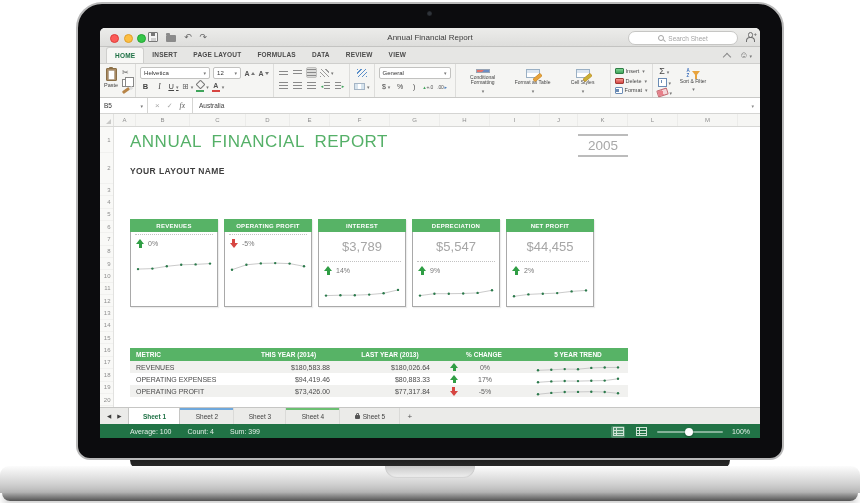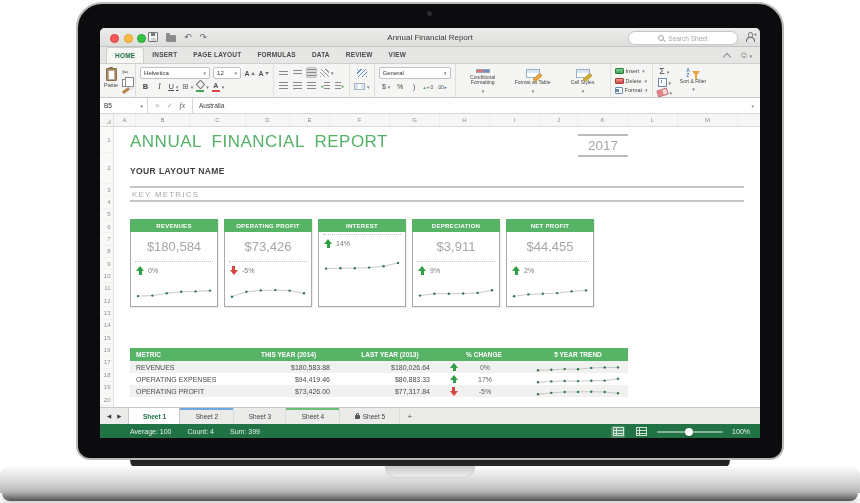--- a/index.html
+++ b/index.html
@@ -468,86 +468,84 @@
           <div class="rownum" style="height: 12.35px;">14</div>
           <div class="rownum" style="height: 12.35px;">15</div>
           <div class="rownum" style="height: 12.35px;">16</div>
           <div class="rownum" style="height: 12.35px;">17</div>
           <div class="rownum" style="height: 12.35px;">18</div>
           <div class="rownum" style="height: 12.35px;">19</div>
           <div class="rownum" style="height: 12.35px;">20</div>
         </div>
       <div class="sheet">
         <div class="rep-title">ANNUAL FINANCIAL REPORT</div>
-        <div class="rep-year">2017</div>
+        <div class="rep-year">2005</div>
         <div class="rep-company">YOUR LAYOUT NAME</div>
-        <div class="section-head sh-key">KEY METRICS</div>
         <div class="cards" id="cards">
             <div class="kcard">
               <div class="khead">REVENUES</div>
-              <div class="kval">$180,584</div>
               <div class="ksep"></div>
               <div class="kchange">
                 <span class="blockarrow"></span>
                 <span>0%</span>
               </div>
               <div class="kspark">
                 <svg viewBox="0 0 78 24" width="78" height="24">
                   <polyline points="3.0,19.1 17.4,18.6 31.8,16.3 46.2,14.8 60.6,14.4 75.0,13.6" fill="none" stroke="#c4c4c4" stroke-width="0.9"></polyline>
                   <circle cx="3.0" cy="19.1" r="1.2" fill="#2b7a4b"></circle>
                   <circle cx="17.4" cy="18.6" r="1.2" fill="#2b7a4b"></circle>
                   <circle cx="31.8" cy="16.3" r="1.2" fill="#2b7a4b"></circle>
                   <circle cx="46.2" cy="14.8" r="1.2" fill="#2b7a4b"></circle>
                   <circle cx="60.6" cy="14.4" r="1.2" fill="#2b7a4b"></circle>
                   <circle cx="75.0" cy="13.6" r="1.2" fill="#2b7a4b"></circle>
                 </svg>
               </div>
             </div>
             <div class="kcard">
               <div class="khead">OPERATING PROFIT</div>
-              <div class="kval">$73,426</div>
               <div class="ksep"></div>
               <div class="kchange">
                 <span class="blockarrow down"></span>
                 <span>-5%</span>
               </div>
               <div class="kspark">
                 <svg viewBox="0 0 78 24" width="78" height="24">
                   <polyline points="3.0,19.7 17.4,14.8 31.8,13.4 46.2,13.1 60.6,13.6 75.0,16.3" fill="none" stroke="#c4c4c4" stroke-width="0.9"></polyline>
                   <circle cx="3.0" cy="19.7" r="1.2" fill="#2b7a4b"></circle>
                   <circle cx="17.4" cy="14.8" r="1.2" fill="#2b7a4b"></circle>
                   <circle cx="31.8" cy="13.4" r="1.2" fill="#2b7a4b"></circle>
                   <circle cx="46.2" cy="13.1" r="1.2" fill="#2b7a4b"></circle>
                   <circle cx="60.6" cy="13.6" r="1.2" fill="#2b7a4b"></circle>
                   <circle cx="75.0" cy="16.3" r="1.2" fill="#2b7a4b"></circle>
                 </svg>
               </div>
             </div>
             <div class="kcard">
               <div class="khead">INTEREST</div>
+              <div class="kval">$3,789</div>
               <div class="ksep"></div>
               <div class="kchange">
                 <span class="blockarrow"></span>
                 <span>14%</span>
               </div>
               <div class="kspark">
                 <svg viewBox="0 0 78 24" width="78" height="24">
                   <polyline points="3.0,18.6 17.4,18.2 31.8,18.2 46.2,17.6 60.6,16.3 75.0,12.9" fill="none" stroke="#c4c4c4" stroke-width="0.9"></polyline>
                   <circle cx="3.0" cy="18.6" r="1.2" fill="#2b7a4b"></circle>
                   <circle cx="17.4" cy="18.2" r="1.2" fill="#2b7a4b"></circle>
                   <circle cx="31.8" cy="18.2" r="1.2" fill="#2b7a4b"></circle>
                   <circle cx="46.2" cy="17.6" r="1.2" fill="#2b7a4b"></circle>
                   <circle cx="60.6" cy="16.3" r="1.2" fill="#2b7a4b"></circle>
                   <circle cx="75.0" cy="12.9" r="1.2" fill="#2b7a4b"></circle>
                 </svg>
               </div>
             </div>
             <div class="kcard">
               <div class="khead">DEPRECIATION</div>
-              <div class="kval">$3,911</div>
+              <div class="kval">$5,547</div>
               <div class="ksep"></div>
               <div class="kchange">
                 <span class="blockarrow"></span>
                 <span>9%</span>
               </div>
               <div class="kspark">
                 <svg viewBox="0 0 78 24" width="78" height="24">
                   <polyline points="3.0,18.6 17.4,16.7 31.8,16.7 46.2,16.5 60.6,15.9 75.0,13.3" fill="none" stroke="#c4c4c4" stroke-width="0.9"></polyline>
                   <circle cx="3.0" cy="18.6" r="1.2" fill="#2b7a4b"></circle>
                   <circle cx="17.4" cy="16.7" r="1.2" fill="#2b7a4b"></circle>

